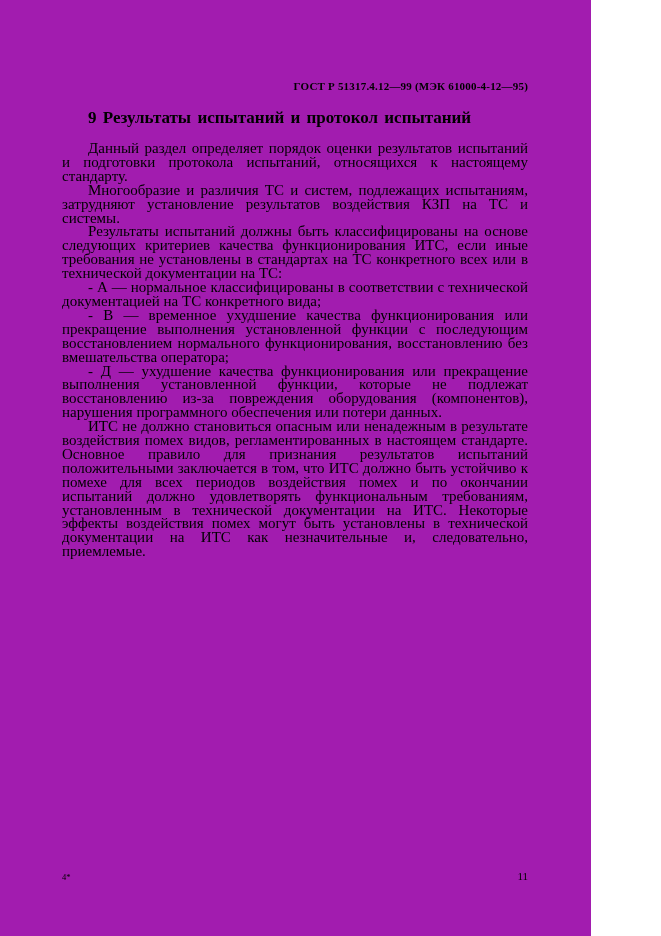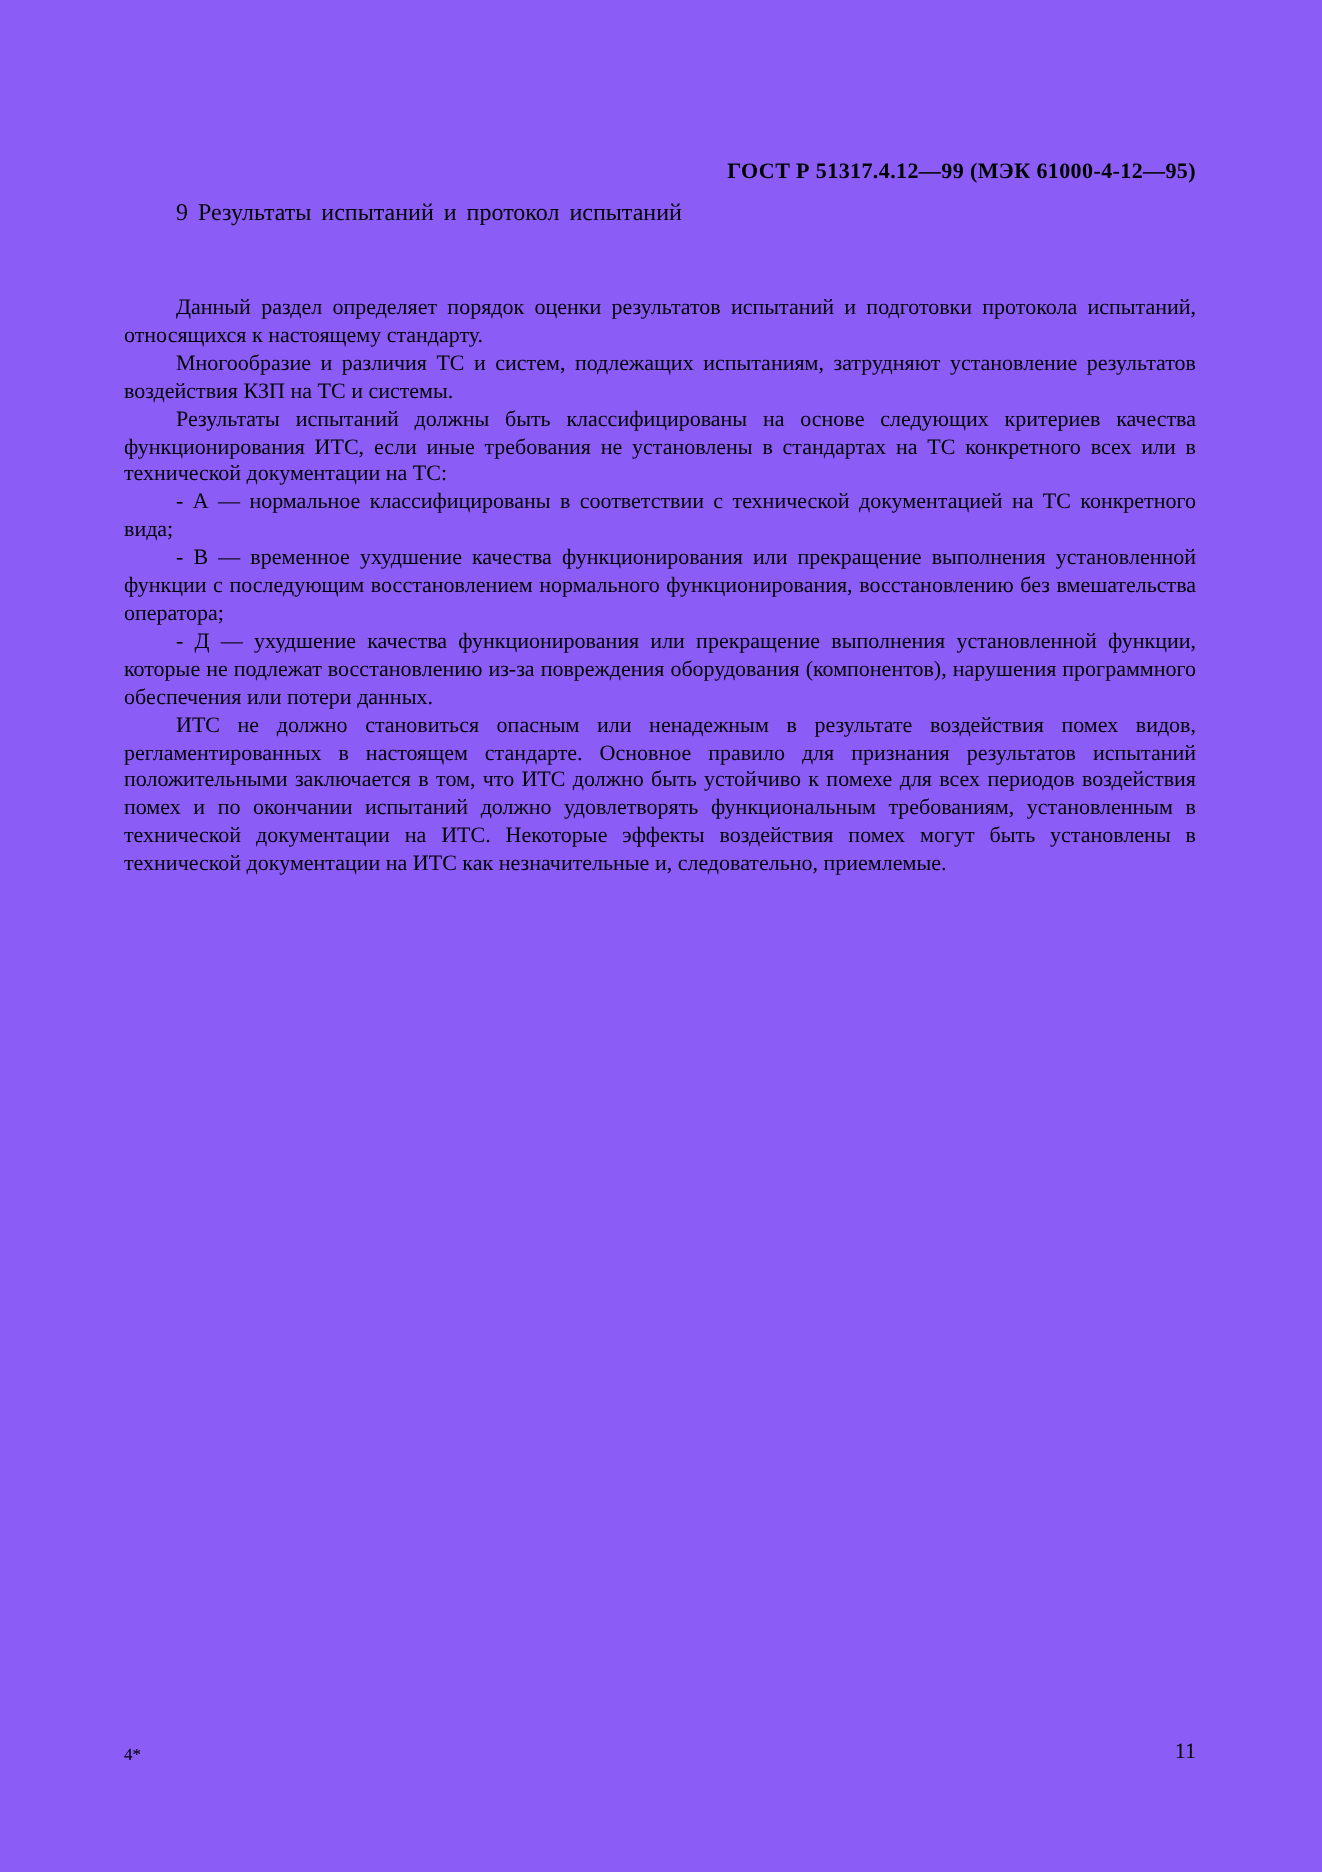--- a/index.html
+++ b/index.html
@@ -2,46 +2,46 @@
 <html lang="ru"><head>
 <meta charset="utf-8">
 <style>
   html, body {
     margin: 0;
     padding: 0;
     background: #ffffff;
   }
   .page {
     position: relative;
-    width: 661px;
+    width: 591px;
     height: 936px;
-    background: #8b5cf6;
+    background: #a21caf;
     color: #000000;
     font-family: "Liberation Serif", serif;
     box-sizing: border-box;
     padding: 80px 63px 0 62px;
     overflow: hidden;
   }
   .running-header {
     text-align: right;
     font-weight: 700;
     font-size: 11px;
     line-height: 12px;
     letter-spacing: 0.2px;
   }
   .section-title {
-    margin: 7px 0 0 26px;
-    font-size: 12px;
-    font-weight: 400;
+    margin: 19px 0 0 26px;
+    font-size: 17px;
+    font-weight: 700;
     line-height: 14px;
     word-spacing: 2px;
   }
   .body-text {
-    margin-top: 35px;
-    font-size: 11px;
+    margin-top: 17px;
+    font-size: 15px;
     line-height: 13.9px;
     text-align: justify;
   }
   .body-text p {
     margin: 0;
     padding: 0;
     text-indent: 26px;
   }
   .page-footer {
     position: absolute;

